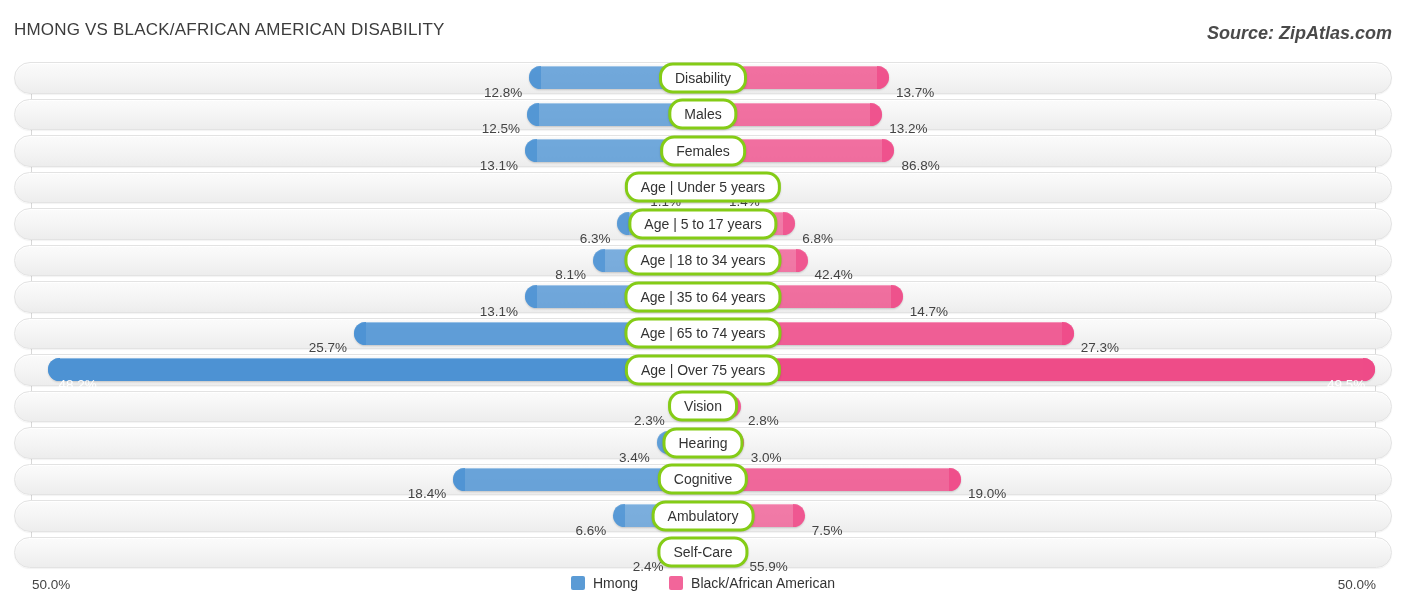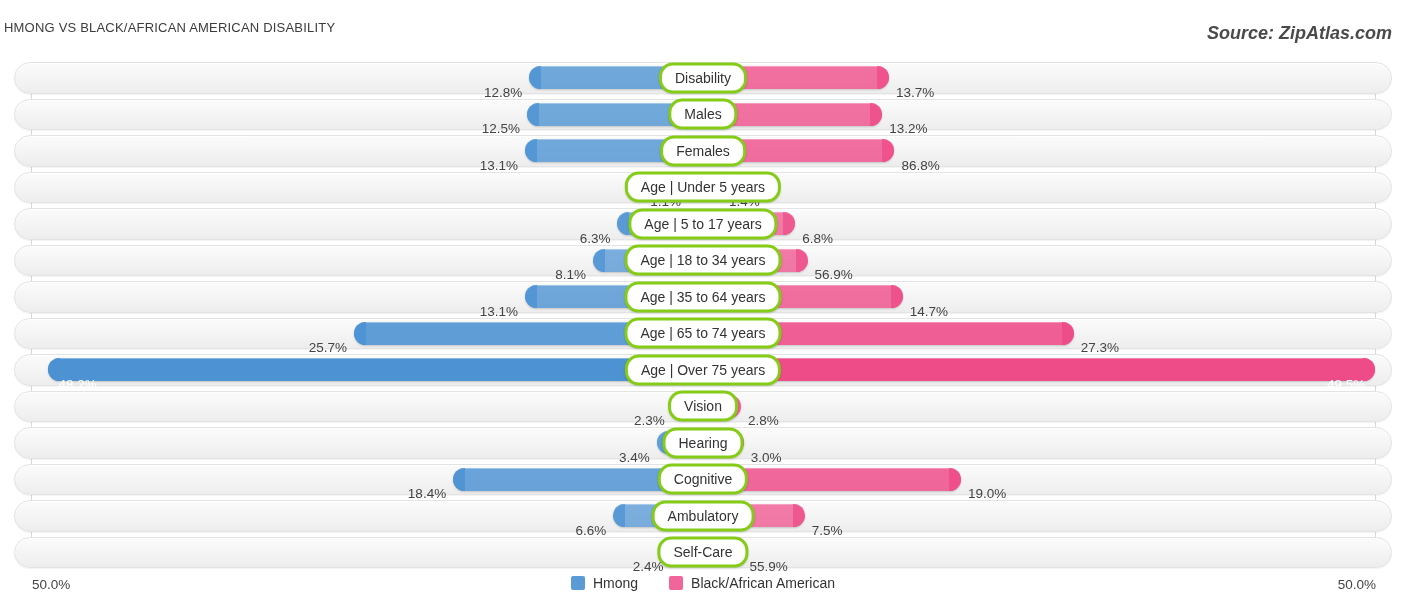--- a/index.html
+++ b/index.html
@@ -22,23 +22,23 @@
   }
 
   
   .header {
     position: absolute;
     top: 0; left: 0; right: 0;
     height: 58px;
   }
   .chart-title {
     position: absolute;
-    left: 4px;
+    left: 14px;
     top: 20px;
-    font-size: 13px;
+    font-size: 17px;
     letter-spacing: .2px;
     color: #3c3c3c;
     white-space: nowrap;
   }
   .source {
     position: absolute;
     right: 14px;
     top: 23px;
     font-size: 18px;
     font-style: italic;
@@ -285,21 +285,21 @@
         </div>
         <div class="row">
           <div class="track"></div>
           <div class="halfL">
             <div class="bar left" style="width: 109.998px; background: rgba(76, 146, 211, 0.733);">
               <span class="val outL">8.1%</span>
             </div>
           </div>
           <div class="halfR">
             <div class="bar right" style="width: 104.566px; background: rgba(238, 75, 136, 0.733);">
-              <span class="val outR">56.9%</span>
+              <span class="val outR">42.4%</span>
             </div>
           </div>
           <div class="cat">Age | 18 to 34 years</div>
         </div>
         <div class="row">
           <div class="track"></div>
           <div class="halfL">
             <div class="bar left" style="width: 177.898px; background: rgba(76, 146, 211, 0.796);">
               <span class="val outL">13.1%</span>
             </div>

